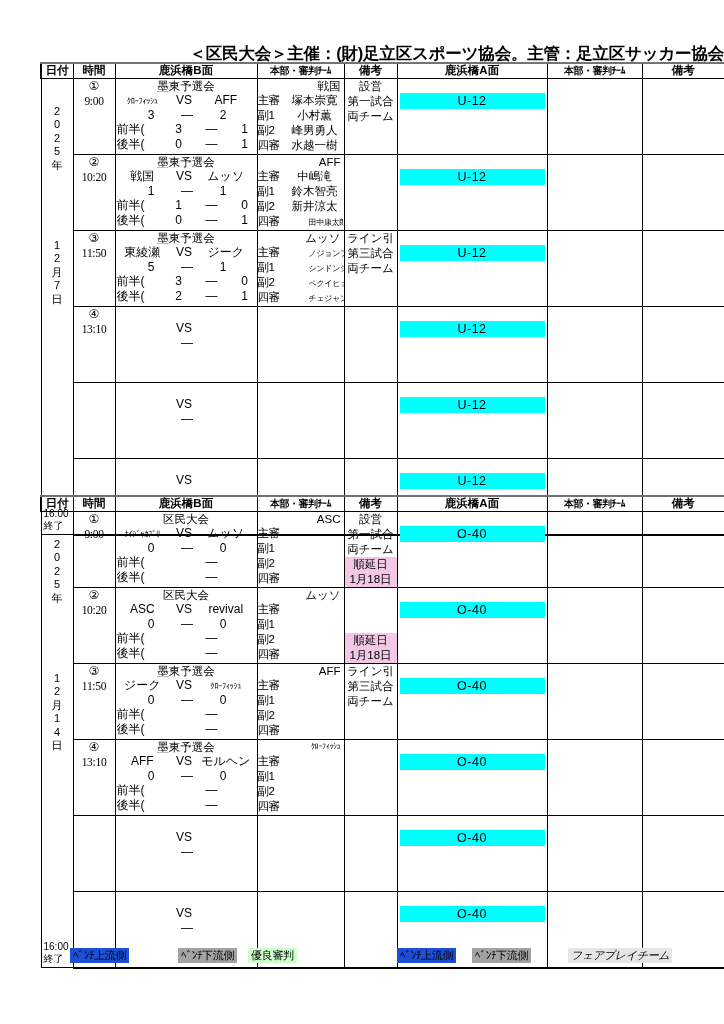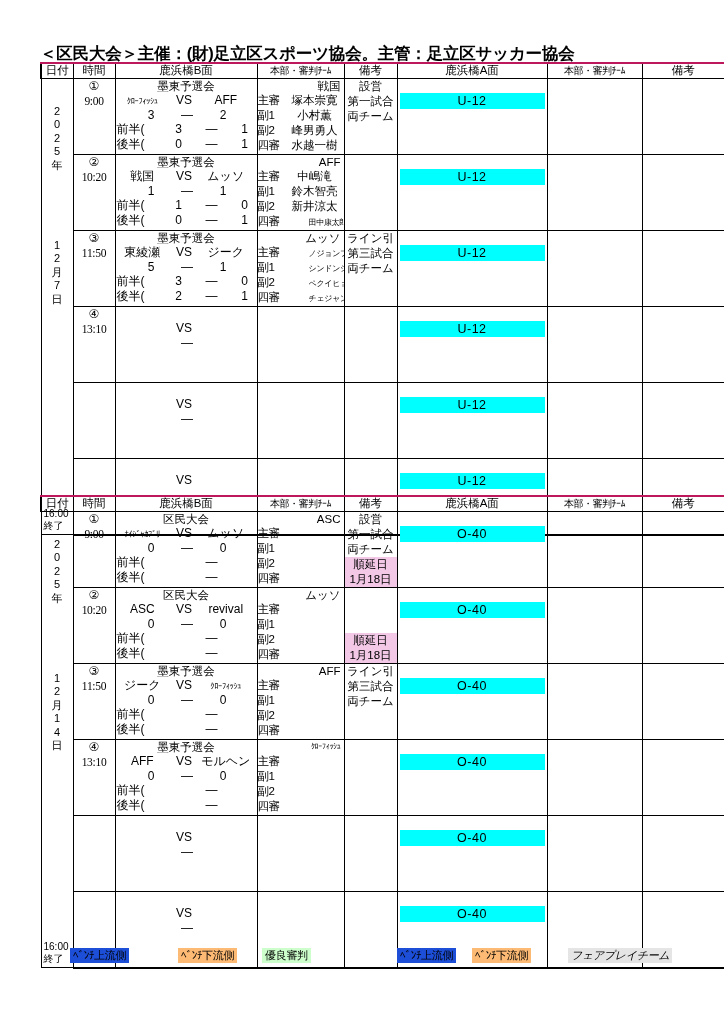--- a/index.html
+++ b/index.html
@@ -21,21 +21,21 @@
     height: 1024px;
     padding: 0;
   }
 
   
   .title {
     position: absolute;
     left: 40px;
     top: 44px;
     width: 684px;
-    text-align: left;
+    text-align: right;
     font-size: 16.5px;
     font-weight: bold;
     letter-spacing: -0.2px;
     white-space: nowrap;
     line-height: 18px;
   }
 
   
   .sched {
     position: absolute;
@@ -52,24 +52,24 @@
     overflow: hidden;
   }
   .sched .outer-l { border-left: 2px solid #000; }
   .sched .outer-r { border-right: 2px solid #000; }
 
   
   .hdr td {
     height: 15px;
     text-align: center;
     font-size: 11.5px;
-    font-weight: normal;
+    font-weight: bold;
     vertical-align: middle;
     line-height: 13px;
-    border-top: 2px solid #be185d;
+    border-top: 2px solid #737373;
     border-bottom: 1px solid #000;
   }
   .hdr td.sq { font-size: 10px; letter-spacing: -0.5px; }
 
   
   .datecell {
     border-left: 2px solid #000;
     position: relative;
     text-align: center;
     font-size: 11px;
@@ -233,21 +233,21 @@
   .legend span {
     position: absolute;
     font-size: 11px;
     line-height: 15px;
     height: 15px;
     padding: 0 3px;
     white-space: nowrap;
     letter-spacing: -0.3px;
   }
   .lg-yellow { background: #1d4ed8; }
-  .lg-cyan   { background: #fdba74; }
+  .lg-cyan   { background: #a3a3a3; }
   .lg-green  { background: #ccffcc; }
   .lg-blue   { background: #e5e5e5; font-style: italic; }
 </style>
 </head>
 <body>
 
 <div class="page">
 
   <div class="title">＜区民大会＞主催：(財)足立区スポーツ協会。主管：足立区サッカー協会</div>
 
@@ -932,19 +932,19 @@
           </td>
           <td class="empty" style="border-bottom: 2px solid rgb(0, 0, 0);"></td>
           <td class="empty outer-r" style="border-bottom: 2px solid rgb(0, 0, 0);"></td>
         </tr>
       </tbody>
   </table>
 
   <div class="legend">
       <span class="lg-yellow" style="left:30px">ﾍﾞﾝﾁ上流側</span>
       <span class="lg-cyan" style="left:138px">ﾍﾞﾝﾁ下流側</span>
-      <span class="lg-green" style="left:222px">優良審判</span>
+      <span class="lg-green" style="left:208px">優良審判</span>
       <span class="lg-yellow" style="left:357px">ﾍﾞﾝﾁ上流側</span>
       <span class="lg-cyan" style="left:432px">ﾍﾞﾝﾁ下流側</span>
       <span class="lg-blue" style="left:528px">フェアプレイチーム</span>
     </div>
 
 </div>
 
 </body></html>

